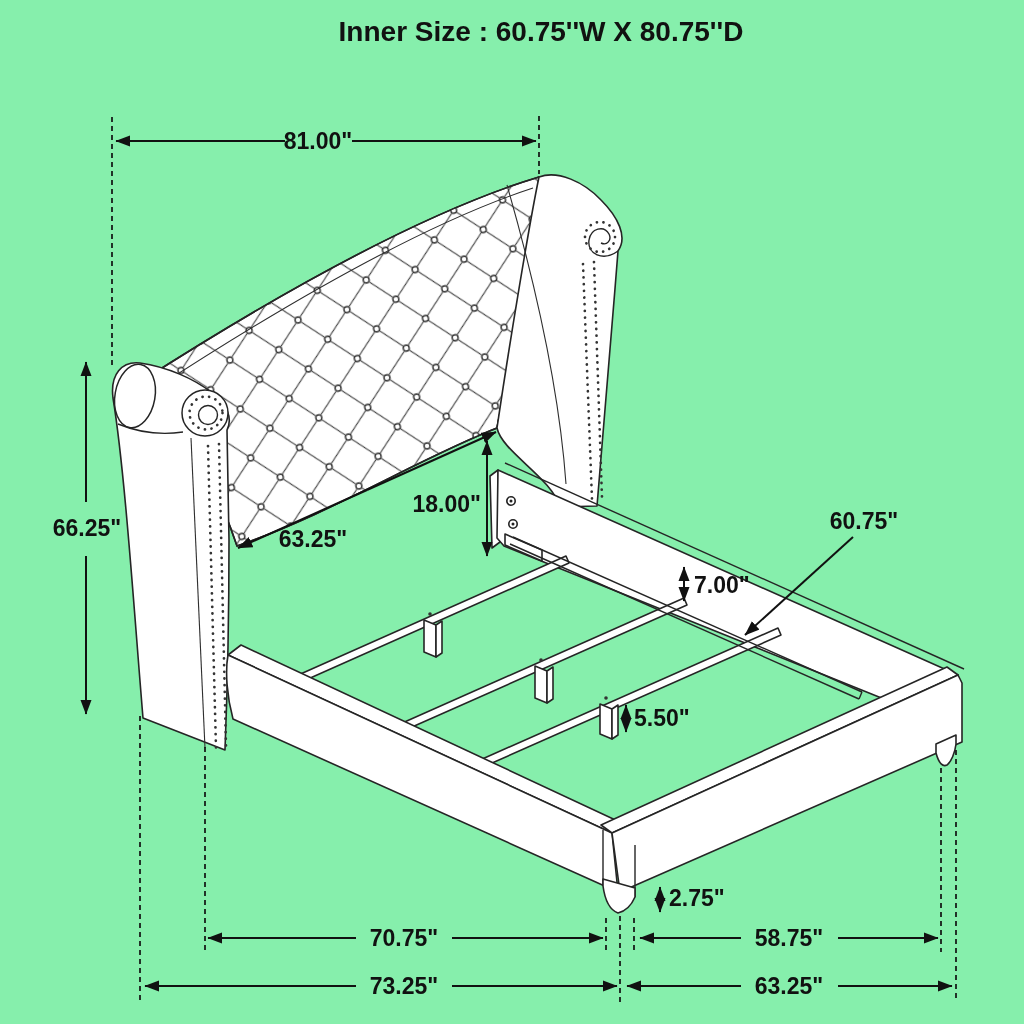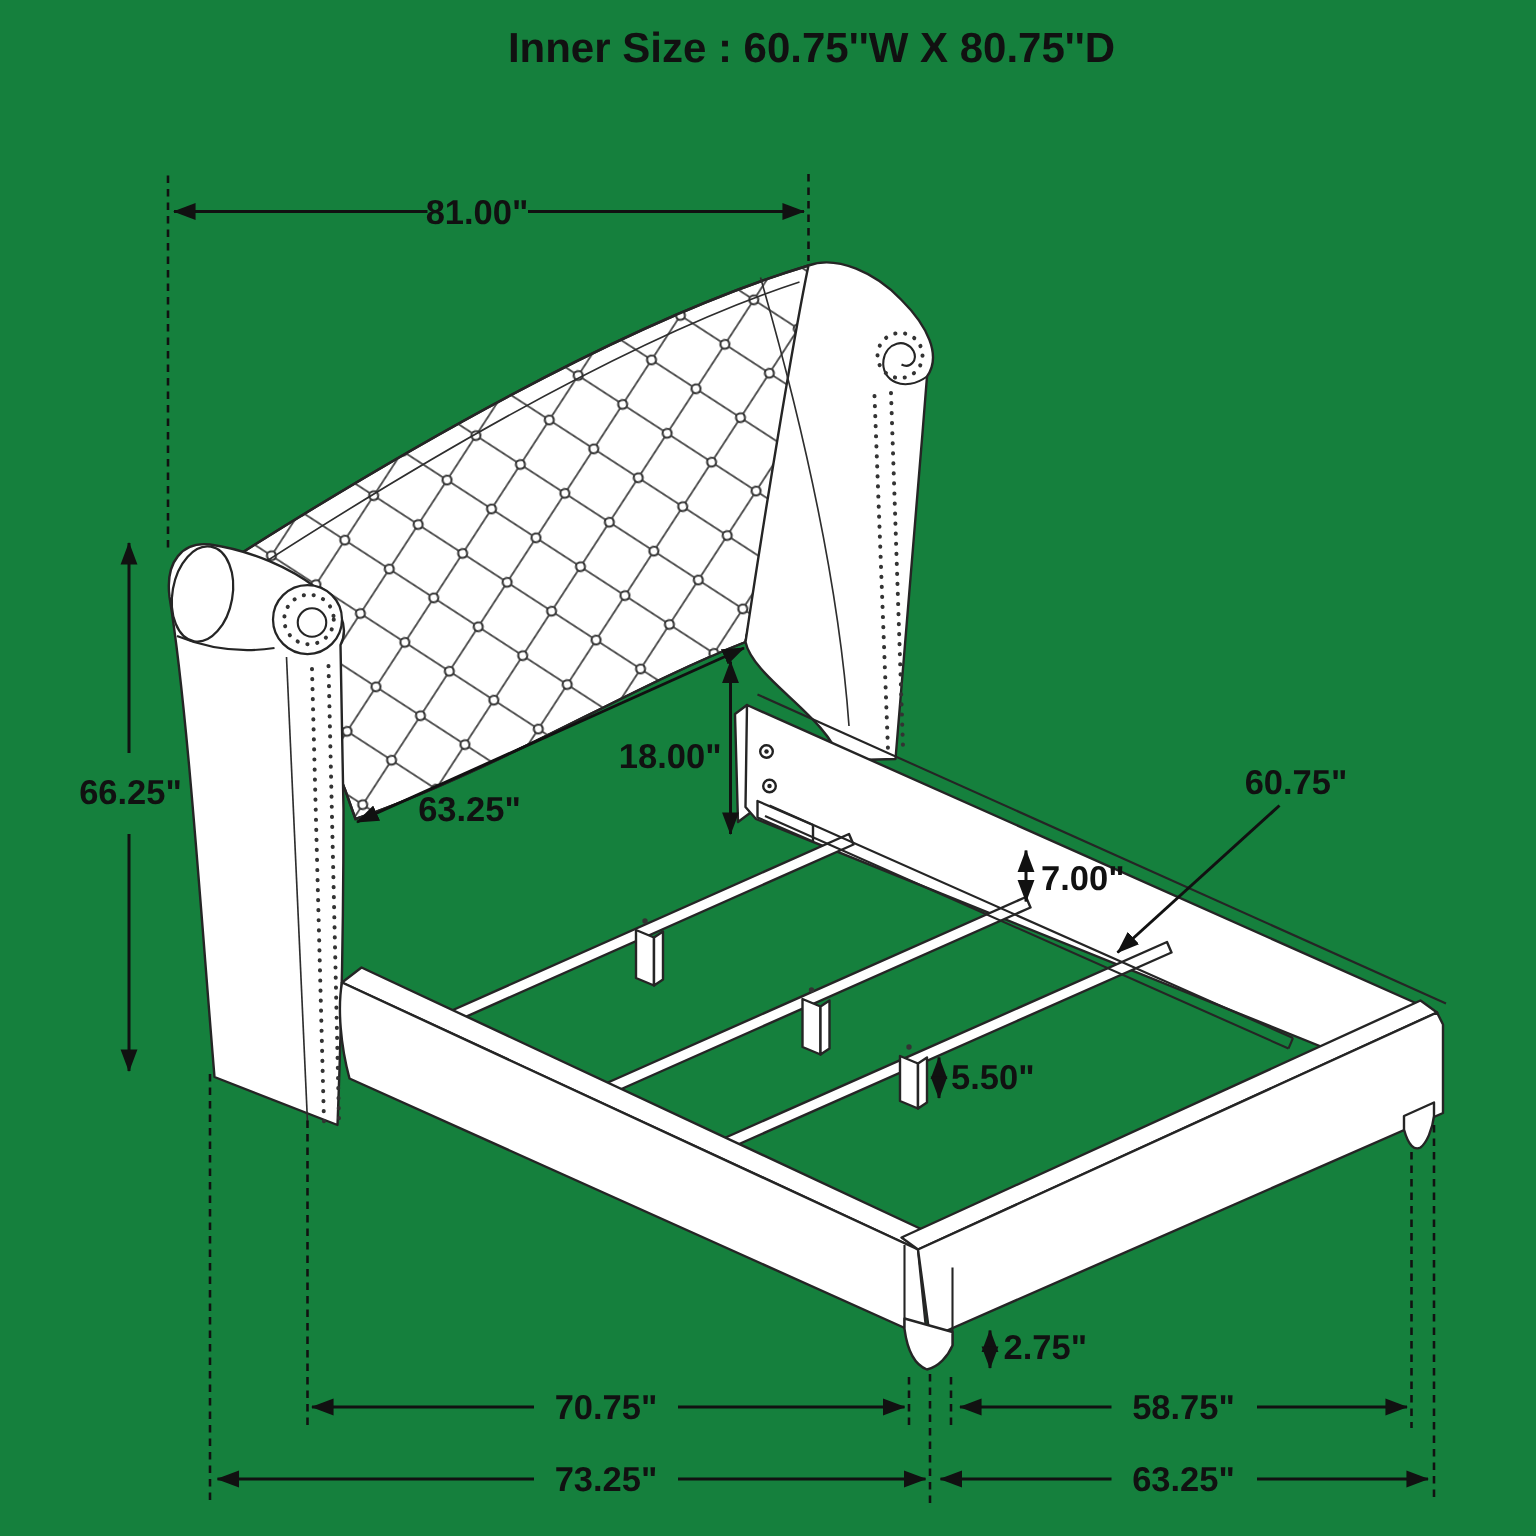--- a/index.html
+++ b/index.html
@@ -1,17 +1,17 @@
 <!DOCTYPE html>
 <html><head>
 <meta charset="utf-8">
 <style>
   html,body{margin:0;padding:0;background:#ffffff;}
   body{width:1024px;height:1024px;overflow:hidden;font-family:"Liberation Sans",sans-serif;}
-  #stage{position:relative;width:1024px;height:1024px;background:#15803d;}
+  #stage{position:relative;width:1024px;height:1024px;background:#86efac;}
   svg{display:block}
   .dim-label{font-family:"Liberation Sans",sans-serif;font-weight:700;font-size:23px;fill:#111;}
   .title-label{font-family:"Liberation Sans",sans-serif;font-weight:700;font-size:28px;fill:#111;}
   .dline{stroke:#111;stroke-width:2;fill:none;}
   .ext{stroke:#111;stroke-width:1.7;fill:none;stroke-dasharray:5 4;}
   .art{stroke:#252525;stroke-width:1.6;fill:#fff;stroke-linejoin:round;}
   .artline{stroke:#252525;stroke-width:1.4;fill:none;stroke-linejoin:round;}
   .thin{stroke:#2e2e2e;stroke-width:1.1;fill:none;}
   .nail{stroke:#333;stroke-width:2.7;fill:none;stroke-linecap:round;stroke-dasharray:0.1 6.6;}
 </style>

